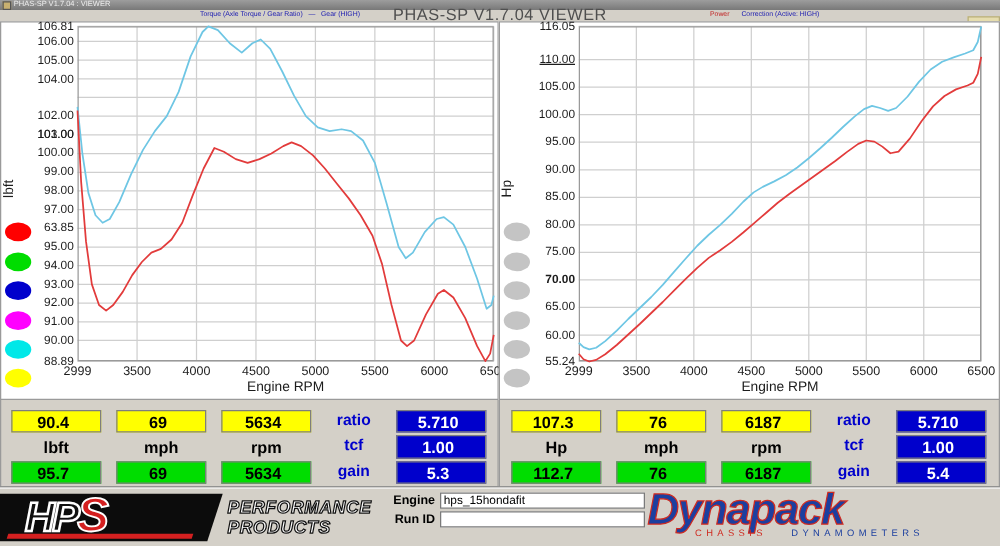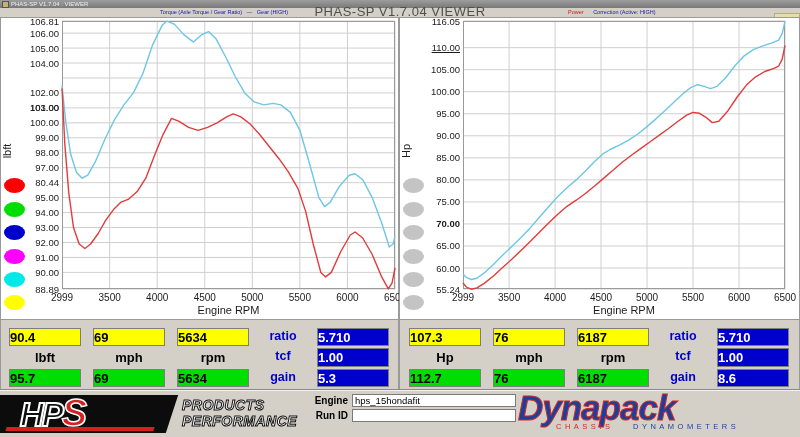--- a/index.html
+++ b/index.html
@@ -34,21 +34,21 @@
   .swatch{position:absolute;width:21px;height:15px;border-radius:50%;}
 
   
   .tables{position:absolute;left:0;top:320px;width:800px;height:70px;background:#d4d0c8;}
   .tables .half{position:absolute;top:0;height:70px;background:#d4d0c8;border:1px solid #9a9a9a;border-top:none;box-sizing:border-box;}
   .half.l{left:0;width:399px;} .half.r{left:399px;width:401px;}
   .datatable{position:absolute;top:8px;display:grid;
     grid-template-columns:72px 72px 72px 44px 72px;grid-template-rows:18px 19px 18px;
     column-gap:12px;row-gap:2px;}
   .cell{box-sizing:border-box;border:1px solid #7e7e7e;font-size:13px;font-weight:bold;
-    text-align:left;padding-right:5px;line-height:17px;color:#000;}
+    text-align:center;padding-right:5px;line-height:17px;color:#000;}
   .cell.yellow{background:#ffff00;}
   .cell.green{background:#00dd00;}
   .cell.blue{background:#0000cc;color:#fff;}
   .unitcell{font-size:13px;font-weight:bold;text-align:center;line-height:19px;color:#000;}
   .side-label{font-size:12.5px;font-weight:bold;color:#0000cc;text-align:center;line-height:17px;}
 
   
   .footer{position:absolute;left:0;top:390px;width:800px;height:47px;background:#d4d0c8;
     border-top:1px solid #f2f2f2;box-shadow:0 -1px 0 #8a8a8a;}
   .hps-box{position:absolute;left:-10px;top:4px;width:182px;height:38px;background:#0c0c0c;
@@ -133,21 +133,21 @@
         <div class="ytick" style="left: 9px; width: 49px; top: 9.61384px;">106.00</div>
         <div class="ytick" style="left: 9px; width: 49px; top: 24.5692px;">105.00</div>
         <div class="ytick" style="left: 9px; width: 49px; top: 39.5246px;">104.00</div>
         <div class="ytick" style="left: 9px; width: 49px; top: 54.4799px; margin-top: 30px;">103.00</div>
         <div class="ytick" style="left: 9px; width: 49px; top: 69.4353px;">102.00</div>
         <div class="ytick" style="left: 9px; width: 49px; top: 84.3906px;">101.00</div>
         <div class="ytick" style="left: 9px; width: 49px; top: 99.346px;">100.00</div>
         <div class="ytick" style="left: 9px; width: 49px; top: 114.301px;">99.00</div>
         <div class="ytick" style="left: 9px; width: 49px; top: 129.257px;">98.00</div>
         <div class="ytick" style="left: 9px; width: 49px; top: 144.212px;">97.00</div>
-        <div class="ytick" style="left: 9px; width: 49px; top: 159.167px;">80.44</div>
+        <div class="ytick" style="left: 9px; width: 49px; top: 159.167px;">63.85</div>
         <div class="ytick" style="left: 9px; width: 49px; top: 174.123px;">95.00</div>
         <div class="ytick" style="left: 9px; width: 49px; top: 189.078px;">94.00</div>
         <div class="ytick" style="left: 9px; width: 49px; top: 204.033px;">93.00</div>
         <div class="ytick" style="left: 9px; width: 49px; top: 218.989px;">92.00</div>
         <div class="ytick" style="left: 9px; width: 49px; top: 233.944px;">91.00</div>
         <div class="ytick" style="left: 9px; width: 49px; top: 248.9px;">90.00</div>
         <div class="ytick" style="left: 9px; width: 49px; top: 265.5px;">88.89</div>
         <div class="xtick" style="left: 39px; width: 44px; top: 274px;">2999</div>
         <div class="xtick" style="left: 86.653px; width: 44px; top: 274px;">3500</div>
         <div class="xtick" style="left: 134.211px; width: 44px; top: 274px;">4000</div>
@@ -256,32 +256,32 @@
         <div class="unitcell">Hp</div>
         <div class="unitcell">mph</div>
         <div class="unitcell">rpm</div>
         <div class="side-label">tcf</div>
         <div class="cell blue">1.00</div>
 
         <div class="cell green">112.7</div>
         <div class="cell green">76</div>
         <div class="cell green">6187</div>
         <div class="side-label">gain</div>
-        <div class="cell blue">8.6</div>
+        <div class="cell blue">5.4</div>
       </div>
     </div>
   </div>
 
   <div class="footer">
     <div class="hps-box"></div>
     <div class="hps-swoosh"></div>
     <div class="hps-text"><span class="hp">HP</span><span class="s">S</span></div>
     <div class="perf-text">
+      <div>PERFORMANCE</div>
       <div>PRODUCTS</div>
-      <div>PERFORMANCE</div>
     </div>
 
     <div class="fields">
       <div class="field-row">
         <div class="field-label">Engine</div>
         <input class="field-input" type="text" value="hps_15hondafit" style="">
       </div>
       <div class="field-row">
         <div class="field-label">Run ID</div>
         <input class="field-input" type="text" value="" style="">

